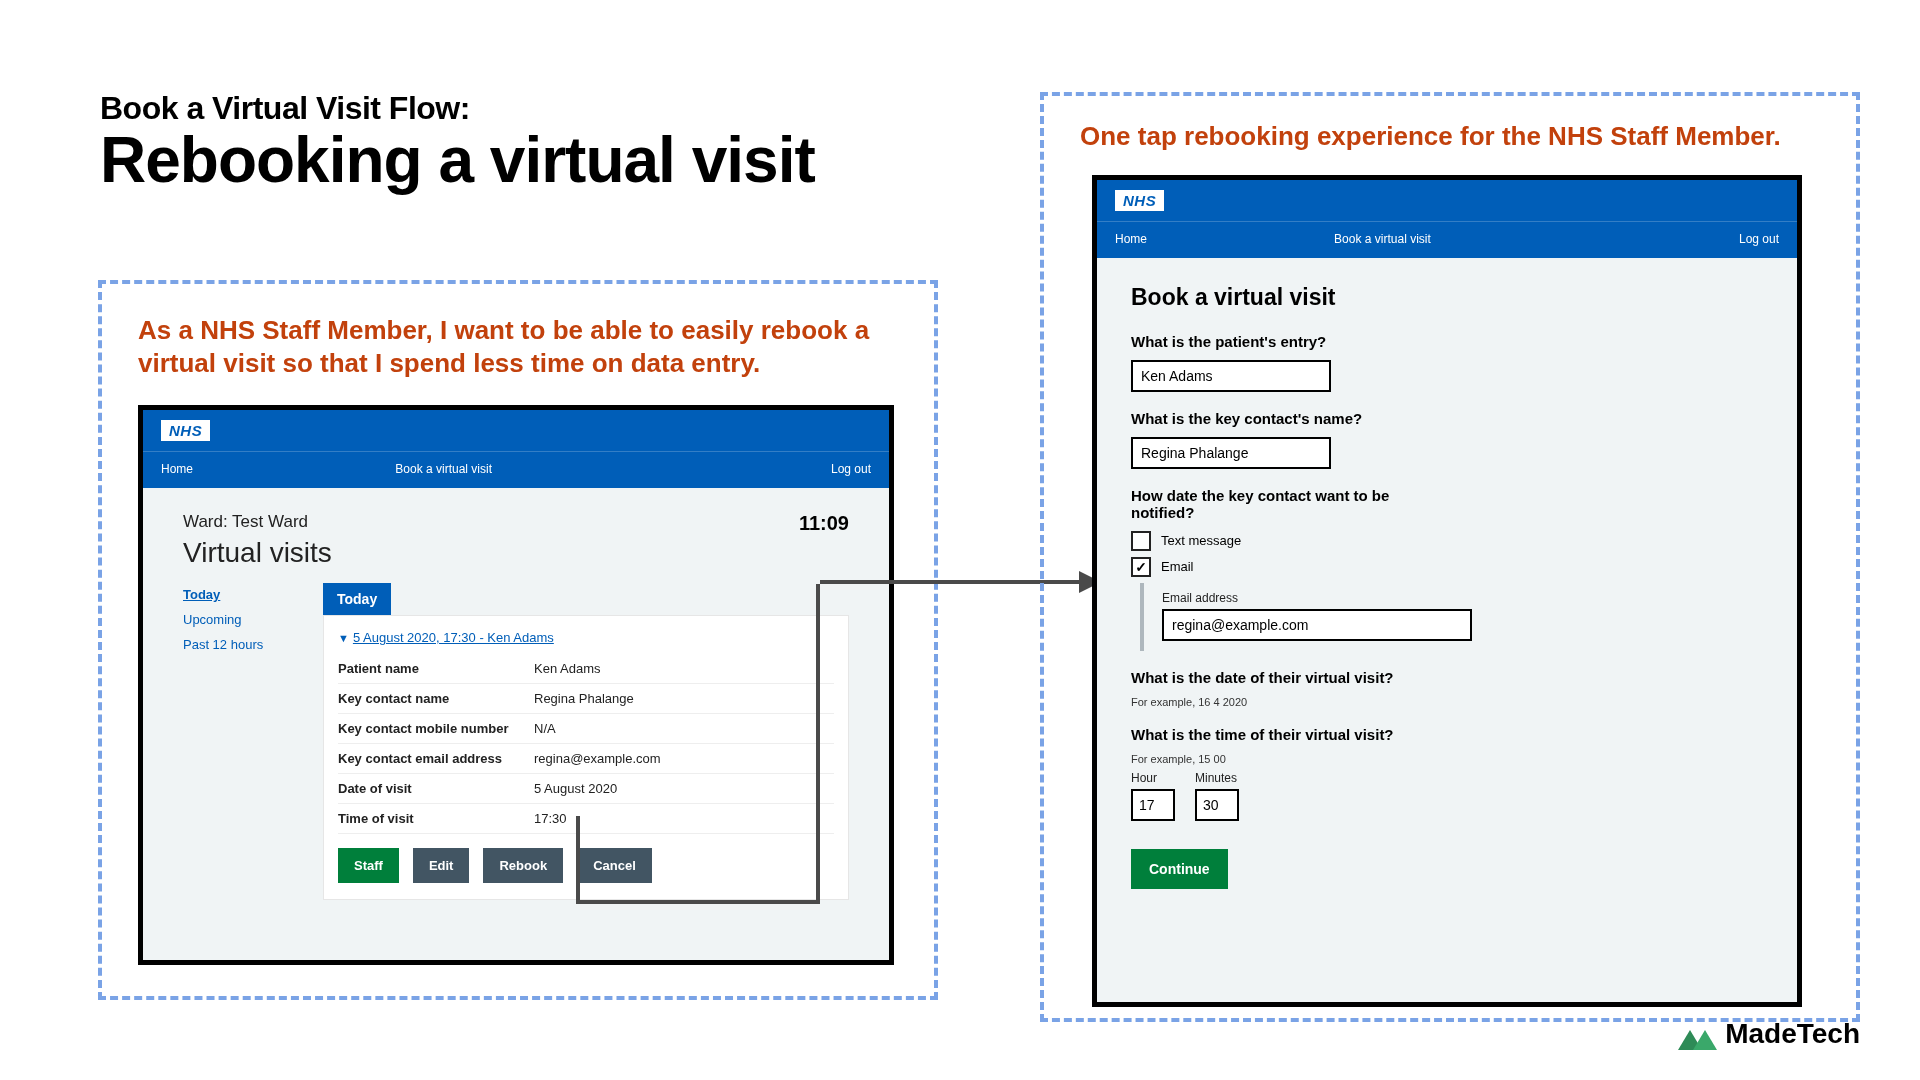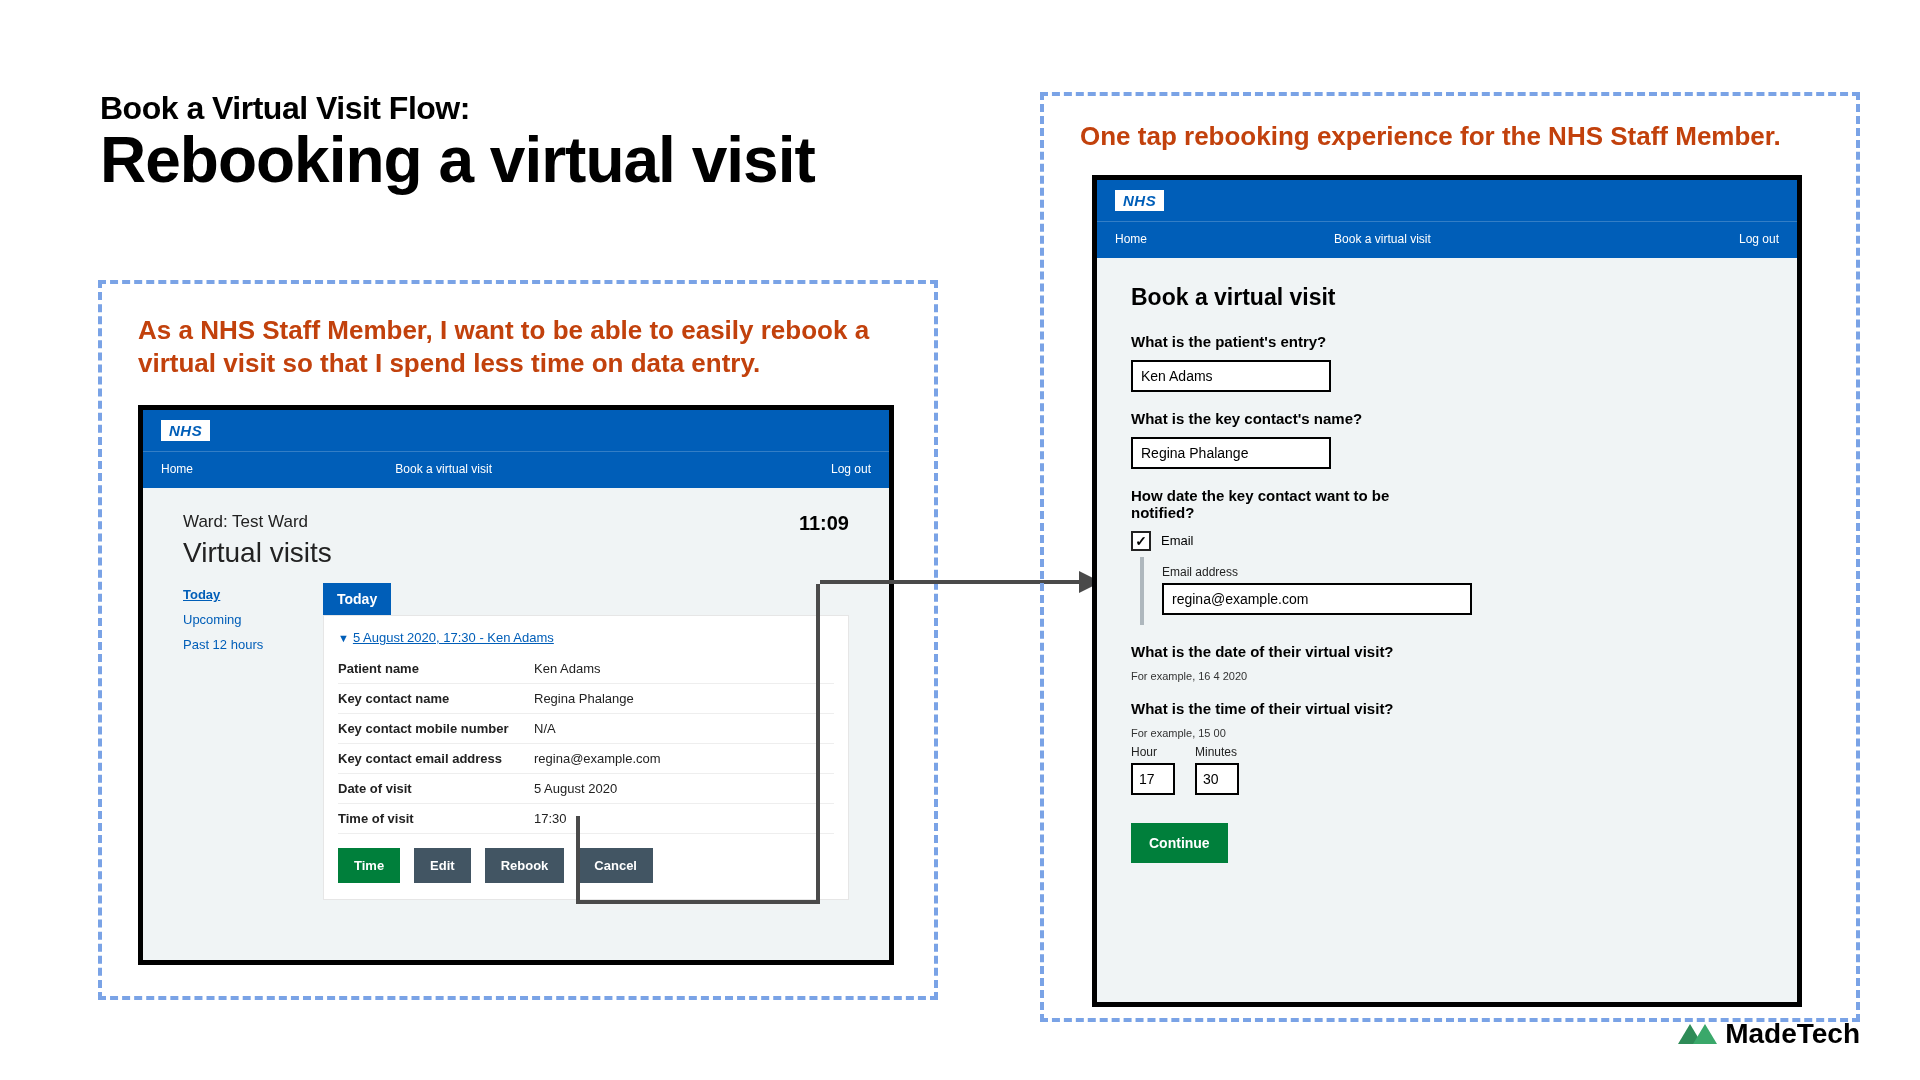--- a/index.html
+++ b/index.html
@@ -69,21 +69,21 @@
   .num-m { width: 68px; }
   .continue { background: #007f3b; color: #fff; border: none; padding: 12px 18px; font-size: 14px; font-weight: 600; margin-top: 28px; cursor: pointer; } 
   
   .arrow { position: absolute; left: 820px; top: 580px; width: 280px; height: 4px; background: #4a4a4a; }
   .arrow::after { content: ""; position: absolute; right: -1px; top: -9px; border-left: 22px solid #4a4a4a; border-top: 11px solid transparent; border-bottom: 11px solid transparent; }
   .arrow-down { position: absolute; left: 816px; top: 584px; width: 4px; height: 320px; background: #4a4a4a; }
   .arrow-under { position: absolute; left: 580px; top: 900px; width: 240px; height: 4px; background: #4a4a4a; }
   .arrow-up { position: absolute; left: 576px; top: 816px; width: 4px; height: 88px; background: #4a4a4a; }
 
   
-  .logo { position: absolute; right: 60px; bottom: 30px; display: flex; align-items: center; font-size: 28px; font-weight: 800; color: #000; margin-top: 7px; }
+  .logo { position: absolute; right: 60px; bottom: 30px; display: flex; align-items: flex-end; font-size: 28px; font-weight: 800; color: #000; margin-top: 7px; }
   .logo-mark { display: inline-flex; margin-right: 8px; }
   .tri { width: 0; height: 0; border-left: 12px solid transparent; border-right: 12px solid transparent; border-bottom: 20px solid #2e8b57; display: inline-block; }
   .tri.t2 { border-bottom-color: #3aa86a; margin-left: -9px; }
 </style>
 </head>
 <body>
 
 <div class="slide-header">
   <div class="eyebrow">Book a Virtual Visit Flow:</div>
   <div class="main-title">Rebooking a virtual visit</div>
@@ -132,21 +132,21 @@
             </div>
           <div class="kv">
               <span class="k">Date of visit</span>
               <span class="v">5 August 2020</span>
             </div>
           <div class="kv">
               <span class="k">Time of visit</span>
               <span class="v">17:30</span>
             </div>
           <div class="btn-row">
-            <button class="btn green">Time</button>
+            <button class="btn green">Staff</button>
             <button class="btn grey">Edit</button>
             <button class="btn grey">Rebook</button>
             <button class="btn grey">Cancel</button>
           </div>
         </div>
       </div>
     </div>
   </div>
 </div>
 
@@ -168,20 +168,24 @@
       <div class="form-h1">Book a virtual visit</div>
       
       <div class="q">What is the patient's entry?</div>
       <input class="text-input" value="Ken Adams" style="">
       
       <div class="q">What is the key contact's name?</div>
       <input class="text-input" value="Regina Phalange" style="">
       
       <div class="q" style="max-width:320px">How date the key contact want to be notified?</div>
       <div class="chk-row">
+          <span class="chk"></span>
+          <span class="chk-label">Text message</span>
+        </div>
+      <div class="chk-row">
           <span class="chk checked"></span>
           <span class="chk-label">Email</span>
         </div>
       <div class="email-block">
         <span class="small-label">Email address</span>
         <input class="text-input wide" value="regina@example.com" style="">
       </div>
       
       <div class="q">What is the date of their virtual visit?</div>
       <div class="hint">For example, 16 4 2020</div>

